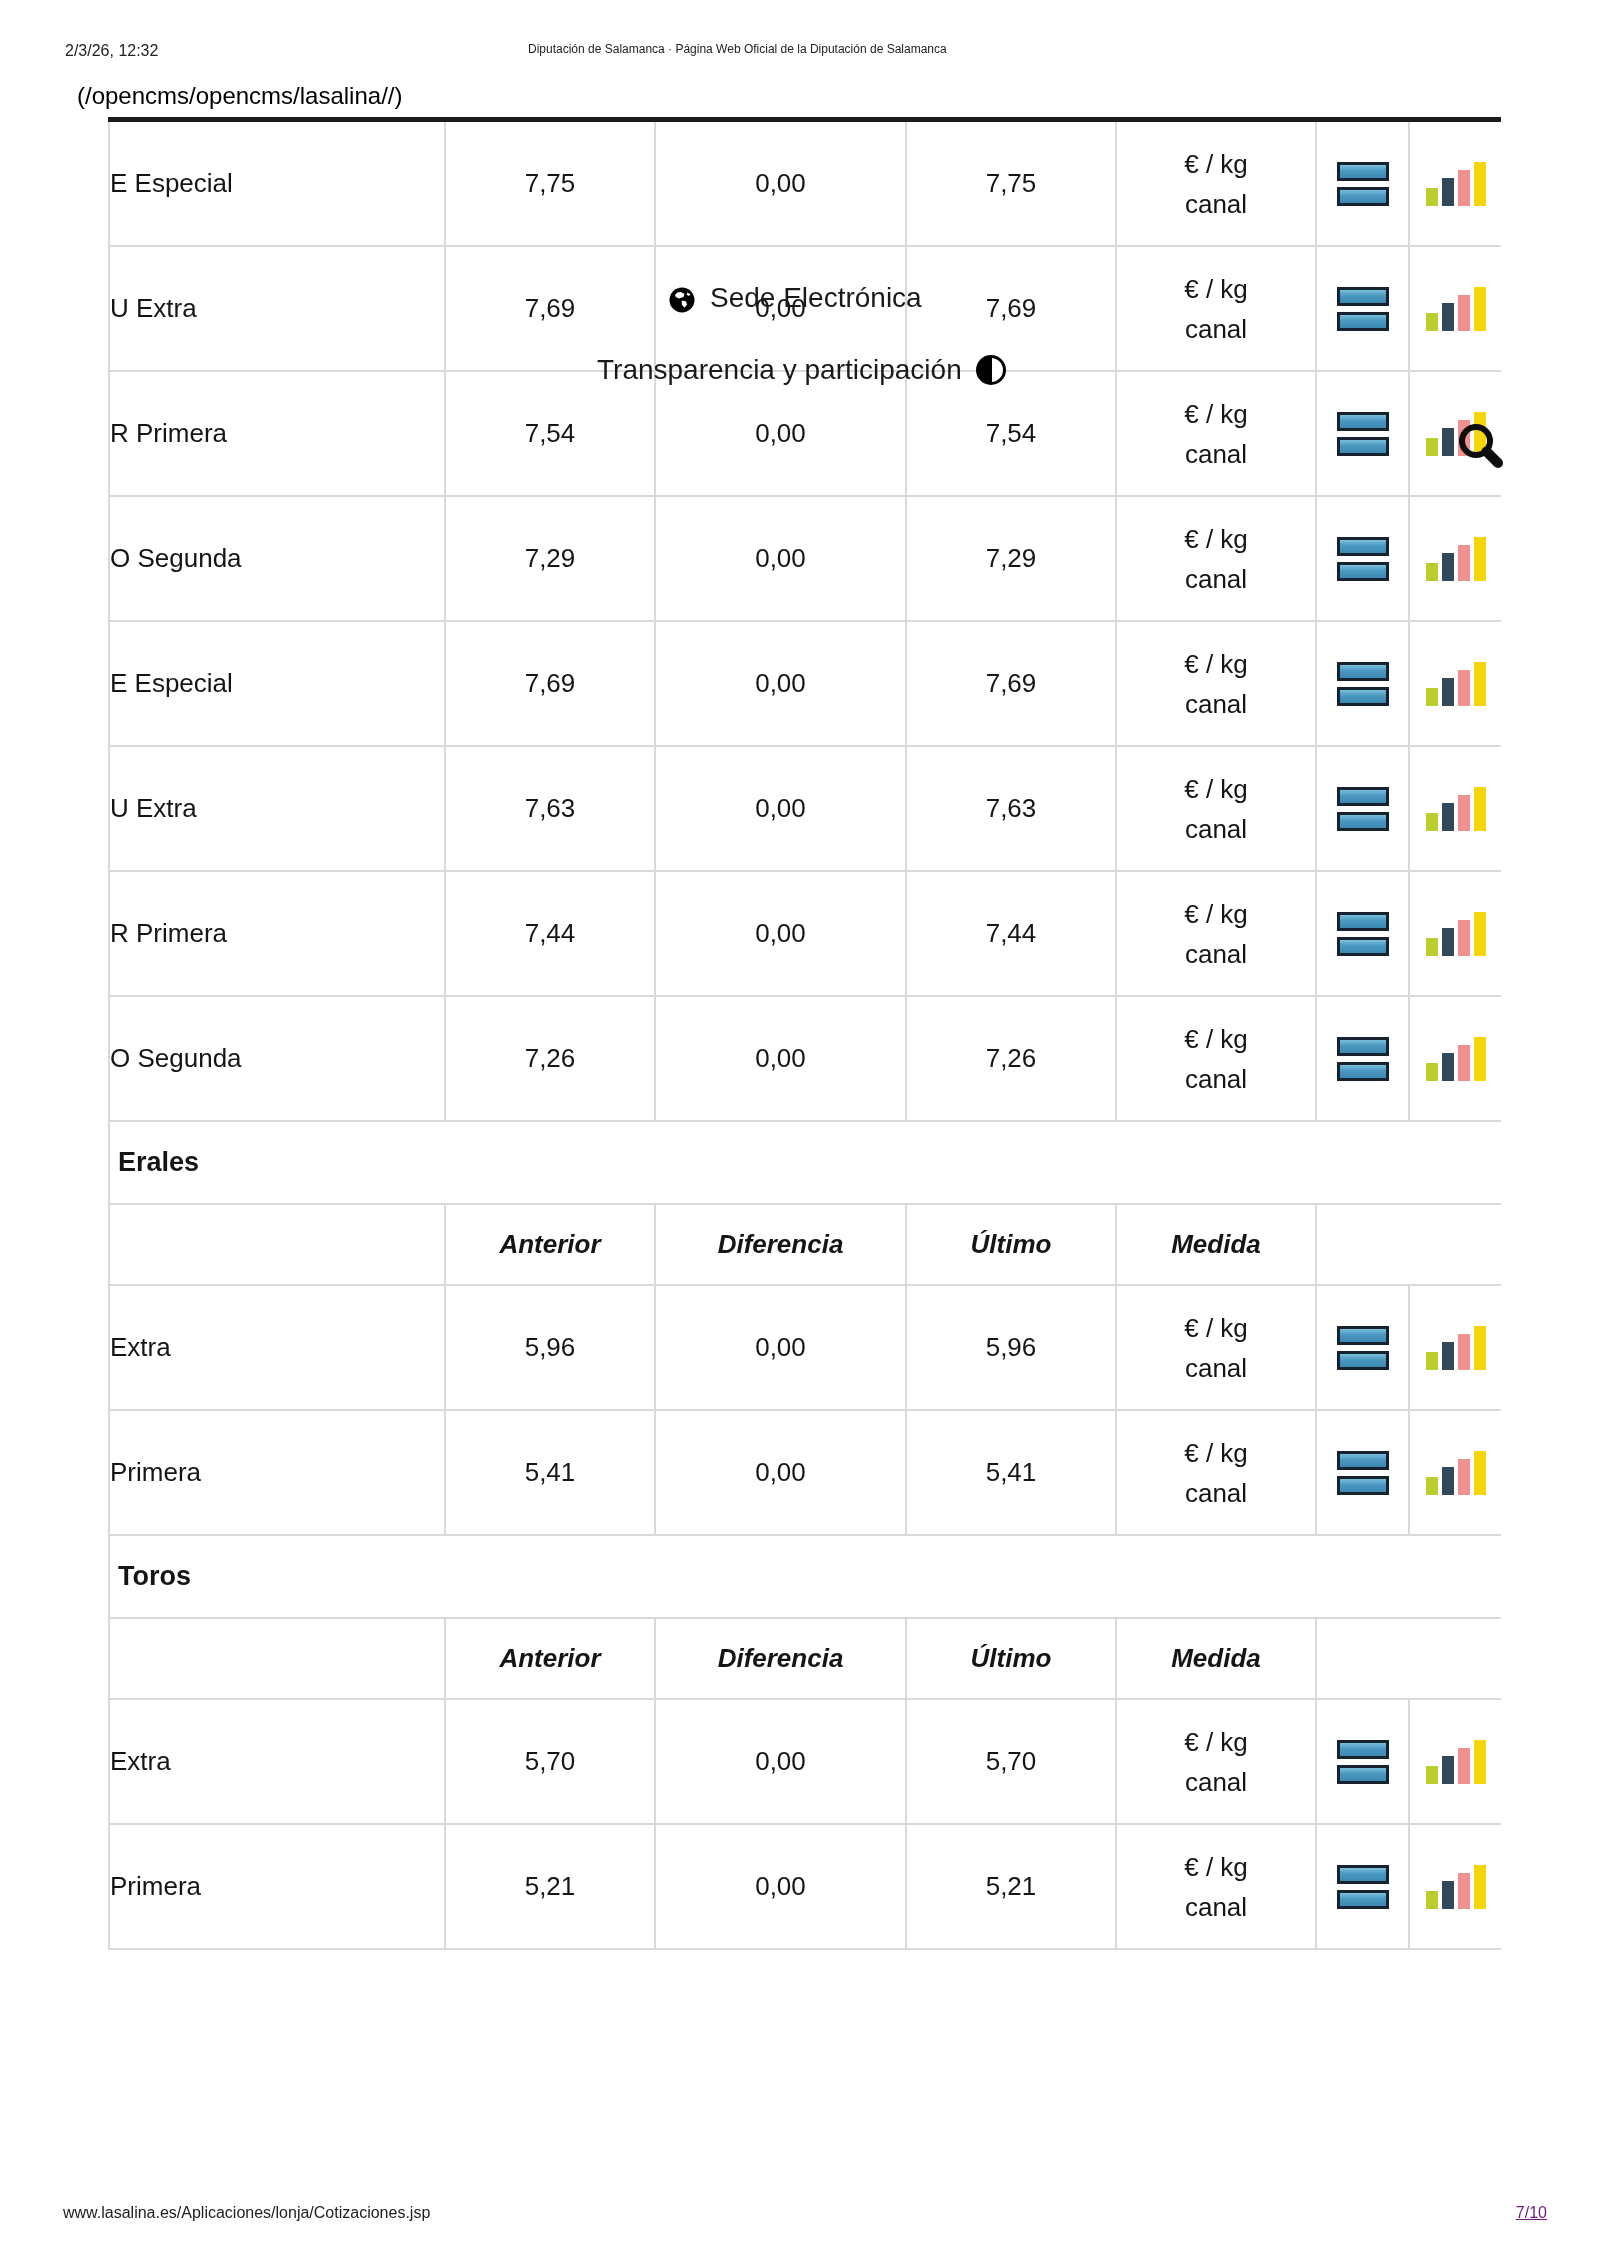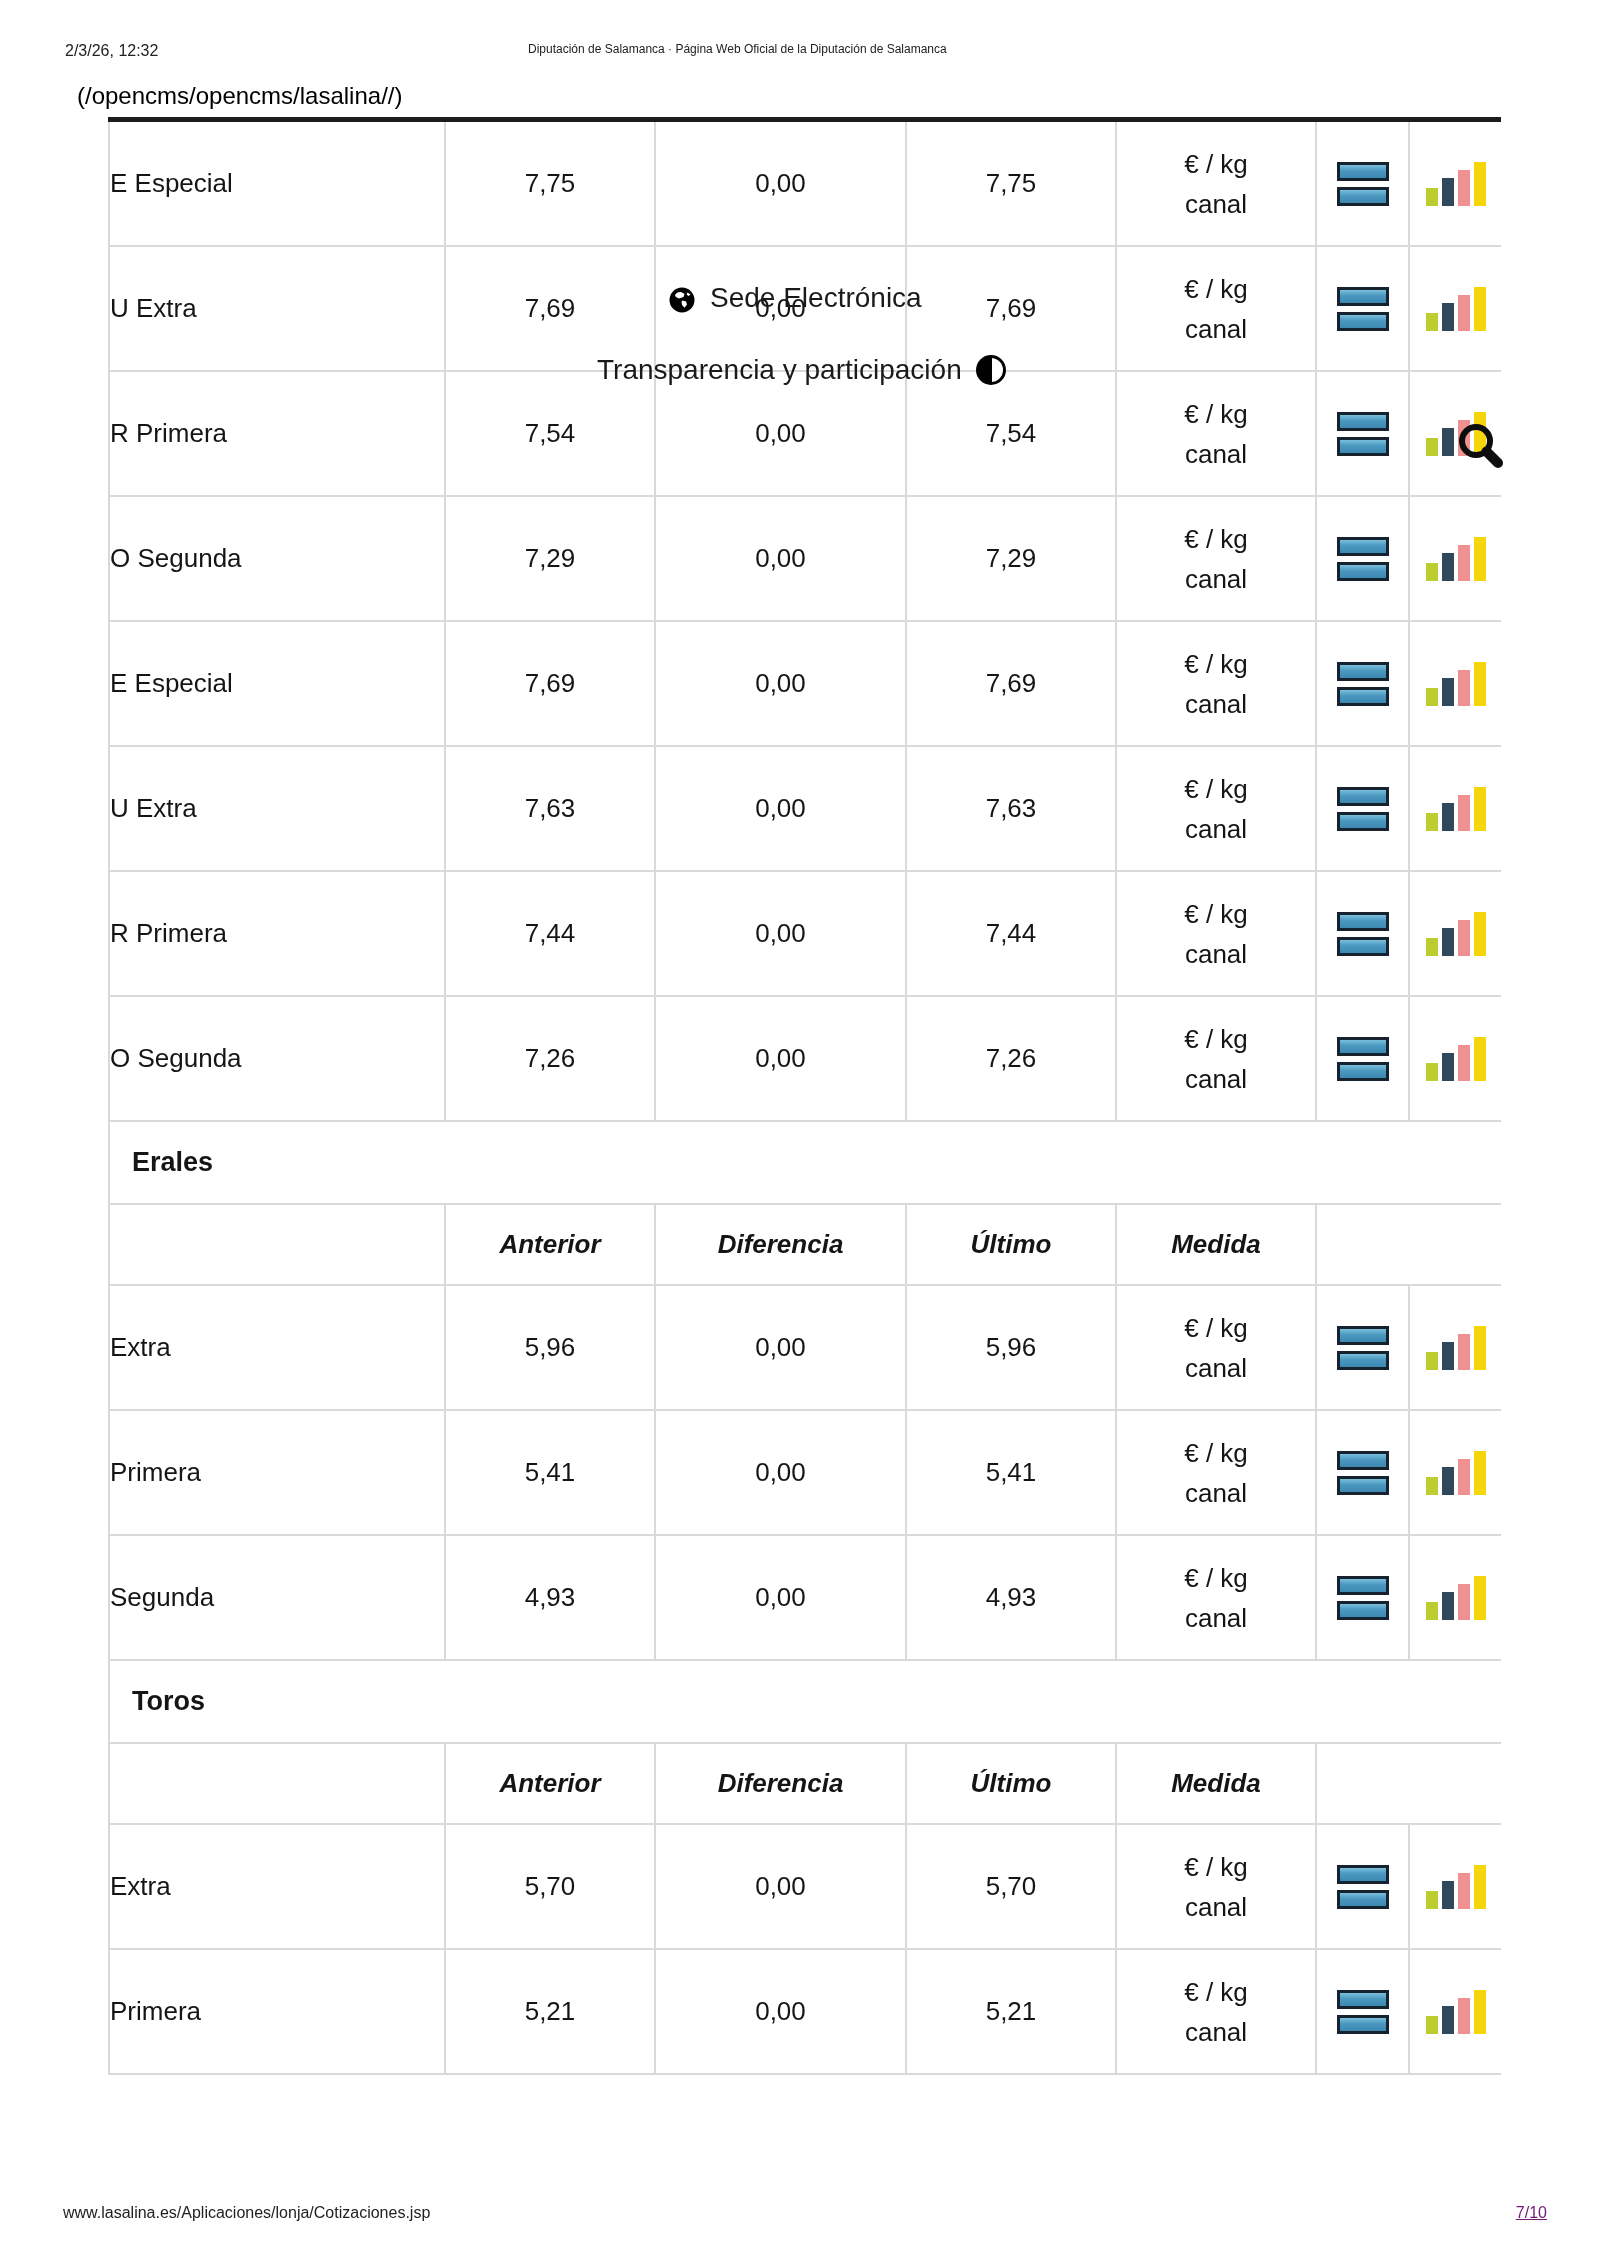--- a/index.html
+++ b/index.html
@@ -16,21 +16,21 @@
 
   
   .table-wrap{position:absolute;left:108px;top:117px;width:1393px;height:1993px;
               overflow:hidden;border-top:5px solid #1c1c1c;box-sizing:border-box;}
   table.quotes{border-collapse:collapse;table-layout:fixed;width:1393px;}
   table.quotes td{border:2px solid #d9d9d9;padding:0;vertical-align:middle;
                   font-size:26px;color:#151515;overflow:hidden;}
   tr.data-row td{height:123px;}
   tr.header-row td{height:79px;font-weight:700;font-style:italic;}
   tr.title-row td{height:81px;font-weight:700;font-style:normal;font-size:27px;
-                  text-align:left;padding-left:22px;}
+                  text-align:left;padding-left:8px;}
   td.c{text-align:left;padding-left:22px;}
   td.n{text-align:center;}
   td.m{text-align:center;line-height:40px;}
   td.i{text-align:center;}
   tr.first-row td{border-top:none;}
 
   
   .tbl-icon{display:inline-flex;flex-direction:column;gap:6px;vertical-align:middle;}
   .tbl-icon i{display:block;width:46px;height:13px;border:3px solid #16222e;
               background:linear-gradient(180deg,#7abfdc 0%,#4a97c0 45%,#3c88b2 100%);}
@@ -282,40 +282,20 @@
                 <i></i>
                 <i></i>
               </span></td>
         <td class="i"><span class="bars-icon">
                 <i class="b1"></i>
                 <i class="b2"></i>
                 <i class="b3"></i>
                 <i class="b4"></i>
               </span></td>
       </tr>
-      <tr class="data-row">
-        <td class="c">Segunda</td>
-        <td class="n">4,93</td>
-        <td class="n">0,00</td>
-        <td class="n">4,93</td>
-        <td class="m">
-              <div>€ / kg</div>
-              <div>canal</div>
-            </td>
-        <td class="i"><span class="tbl-icon">
-                <i></i>
-                <i></i>
-              </span></td>
-        <td class="i"><span class="bars-icon">
-                <i class="b1"></i>
-                <i class="b2"></i>
-                <i class="b3"></i>
-                <i class="b4"></i>
-              </span></td>
-      </tr>
 
       <tr class="title-row">
         <td colspan="7">Toros</td>
       </tr>
       <tr class="header-row">
         <td class="c"></td>
         <td class="n">Anterior</td>
         <td class="n">Diferencia</td>
         <td class="n">Último</td>
         <td class="n">Medida</td>

